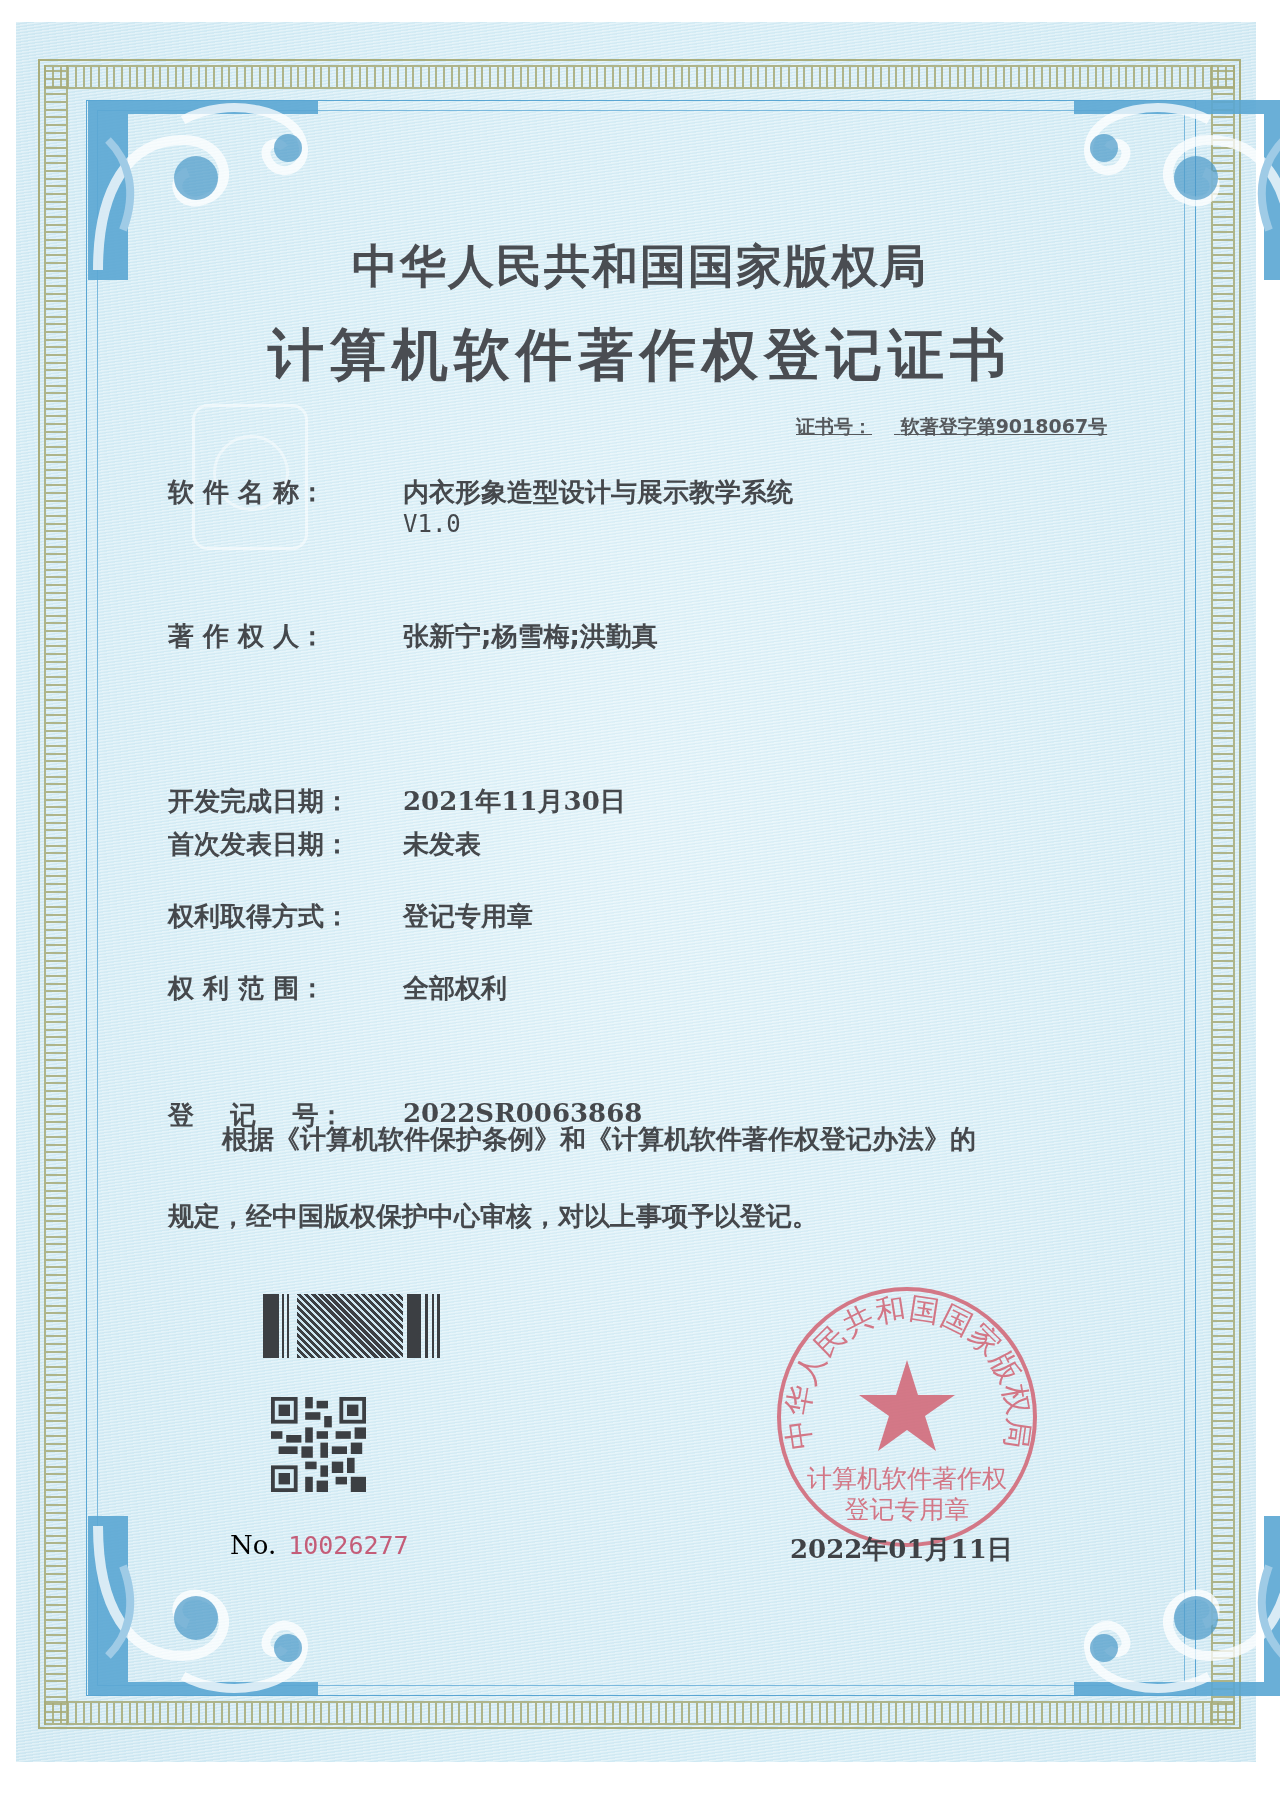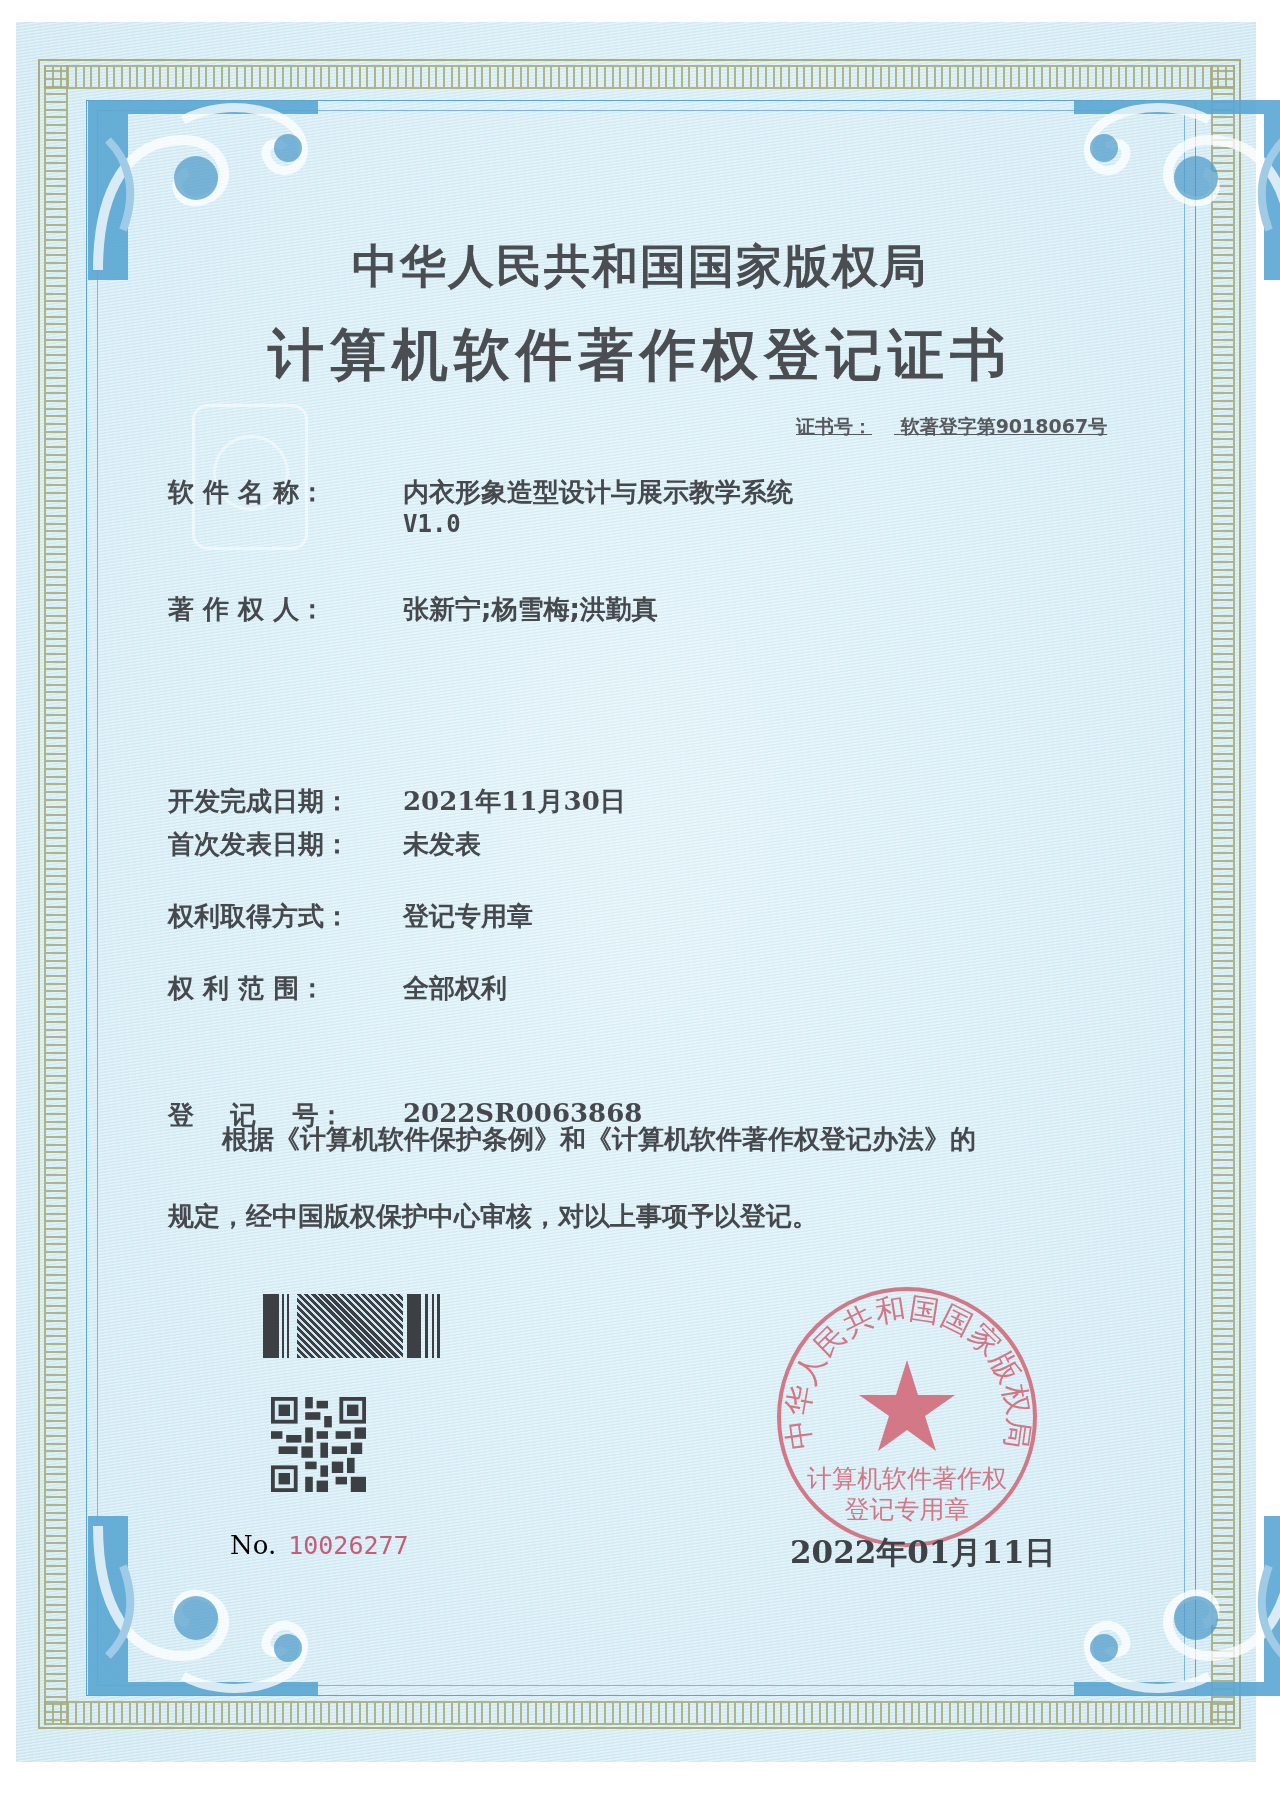--- a/index.html
+++ b/index.html
@@ -74,39 +74,39 @@
     font-family: "DejaVu Serif", serif; font-size: 56px; font-weight: bold; color: #4a4d52; letter-spacing: 6px;
   }
   .cert-no {
     position: absolute; left: 796px; top: 414px; font-size: 19px; color: #55585c; font-weight: bold; text-decoration: underline;
   }
   .cert-no .lbl { margin-right: 22px; }
 
   .field { position: absolute; left: 168px; font-size: 26px; color: #45484c; font-weight: bold; }
   .field .label { display: inline-block; width: 235px; white-space: pre; }
   .field .value { display: inline-block; vertical-align: top; font-weight: bold; }
-  .field .value2 { display: block; margin-left: 235px; font-family: "DejaVu Sans Mono", monospace; font-weight: bold; font-size: 24px; }
+  .field .value2 { display: block; margin-left: 235px; font-family: "DejaVu Sans Mono", monospace; font-weight: normal; font-size: 24px; }
   .mono { font-family: "DejaVu Serif", serif; font-weight: normal; }
 
   .para { position: absolute; left: 168px; font-size: 26px; color: #45484c; font-weight: bold; }
 
   .barcode {
     position: absolute; left: 263px; top: 1294px; width: 186px; height: 64px;
     display: flex; align-items: stretch;
   }
   .barcode .bar { background: #3c3f43; }
   .qr { position: absolute; left: 271px; top: 1397px; width: 95px; height: 95px; }
 
   .no-line { position: absolute; left: 230px; top: 1530px; font-size: 26px; }
   .no-line .no-lbl { font-family: "DejaVu Serif", serif; color: #000000; }
   .no-line .no-val { font-family: "DejaVu Sans Mono", monospace; color: #c45d78; margin-left: 12px; font-size: 25px; }
 
   .seal { position: absolute; left: 772px; top: 1282px; width: 270px; height: 270px; }
   .seal-date {
-    position: absolute; left: 790px; top: 1532px; font-size: 31px; color: #3f4246; font-weight: bold;
+    position: absolute; left: 790px; top: 1532px; font-size: 26px; color: #3f4246; font-weight: bold;
     font-family: "DejaVu Serif", serif;
   }
 </style>
 </head>
 <body>
 
 <div class="paper"></div>
 <div class="olive-frame"></div>
 <div class="greek-band greek-top"></div>
 <div class="greek-band greek-bottom"></div>
@@ -164,21 +164,21 @@
 <div class="cert-no">
   <span class="lbl">证书号：</span>
   <span>软著登字第9018067号</span>
 </div>
 
 <div class="field" style="top:475px;">
   <span class="label">软 件 名 称：</span><span class="value"><span>内衣形象造型设计与展示教学系统</span></span>
   <span class="value2">V1.0</span>
 </div>
 
-<div class="field" style="top:592px;">
+<div class="field" style="top:619px;">
   <span class="label">著 作 权 人：</span><span class="value">张新宁;杨雪梅;洪勤真</span>
 </div>
 
 <div class="field" style="top:784px;">
   <span class="label">开发完成日期：</span><span class="value mono">2021年11月30日</span>
 </div>
 
 <div class="field" style="top:827px;">
   <span class="label">首次发表日期：</span><span class="value">未发表</span>
 </div>

